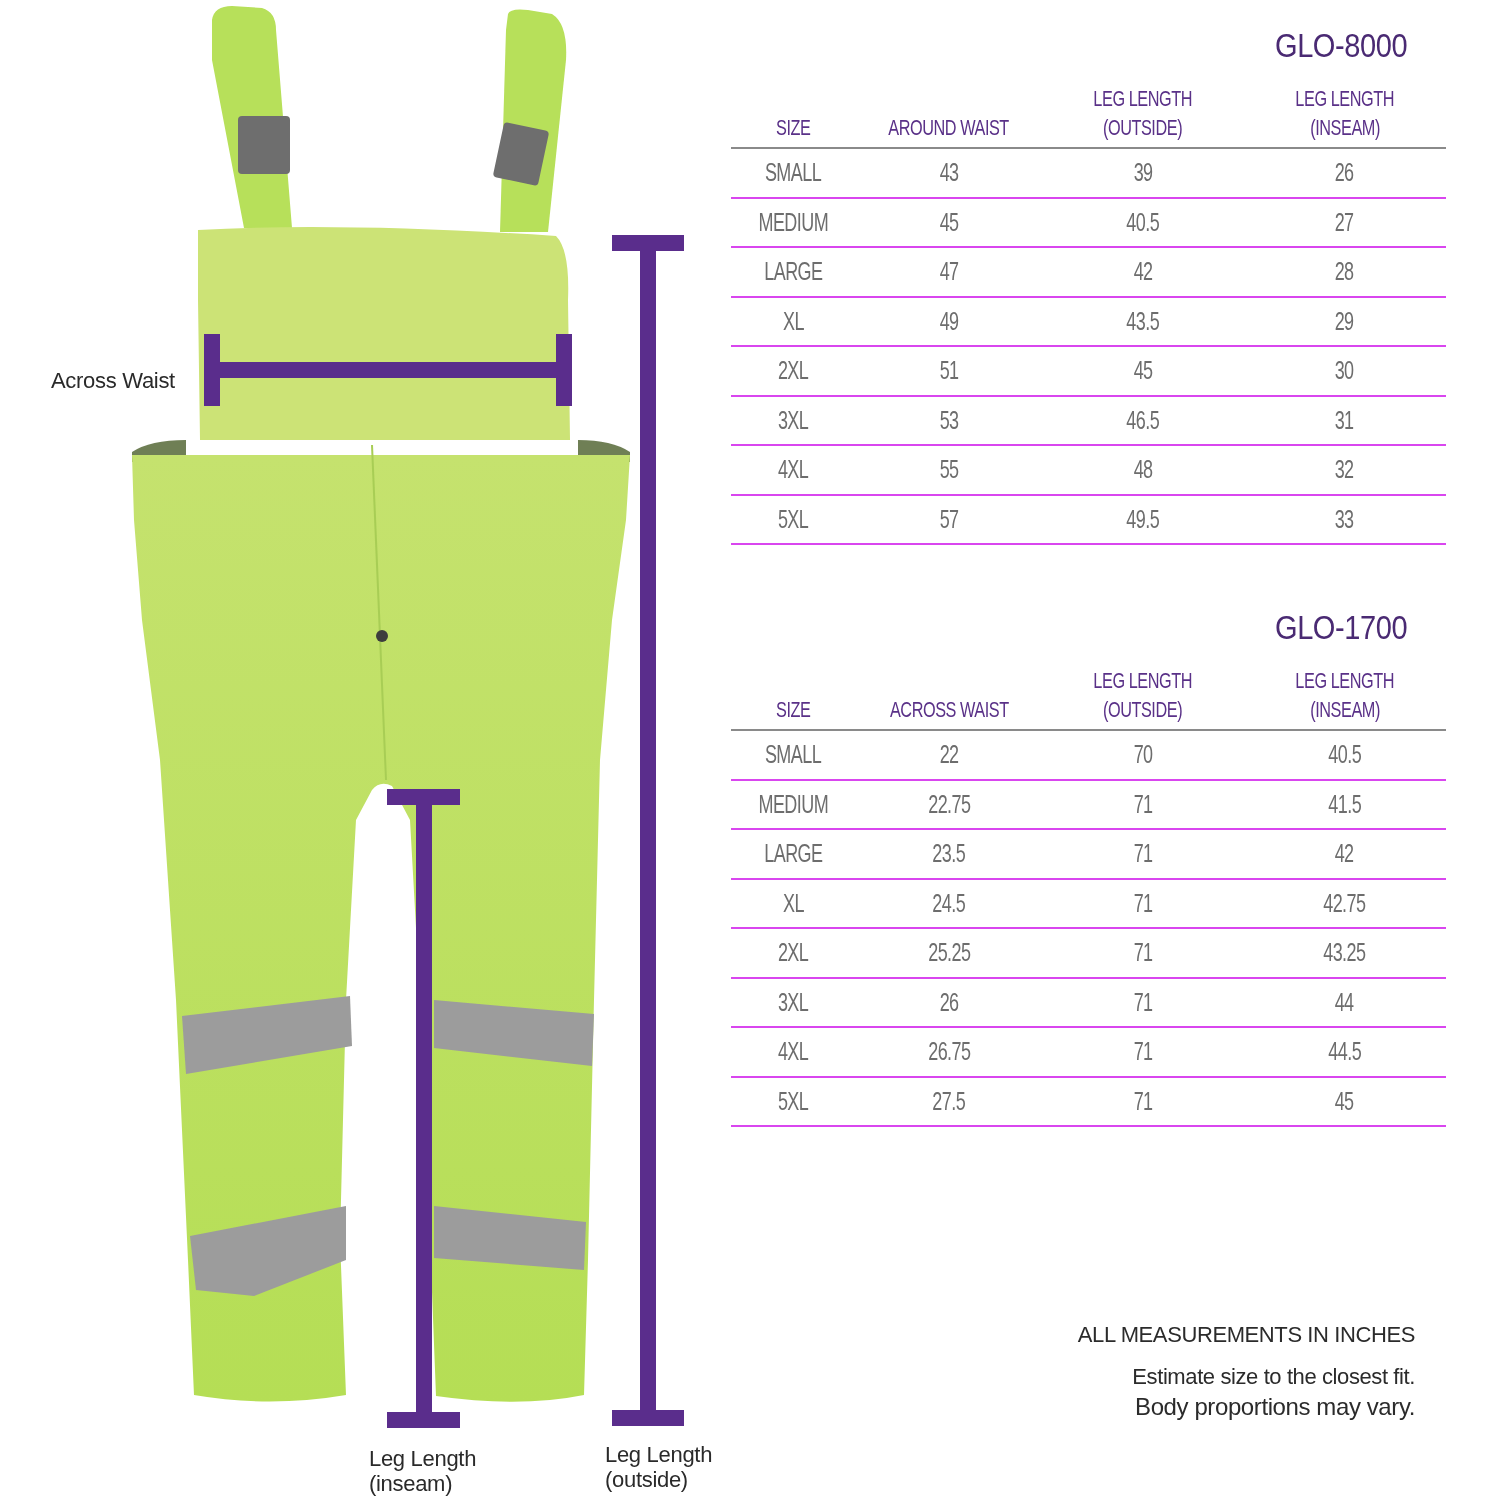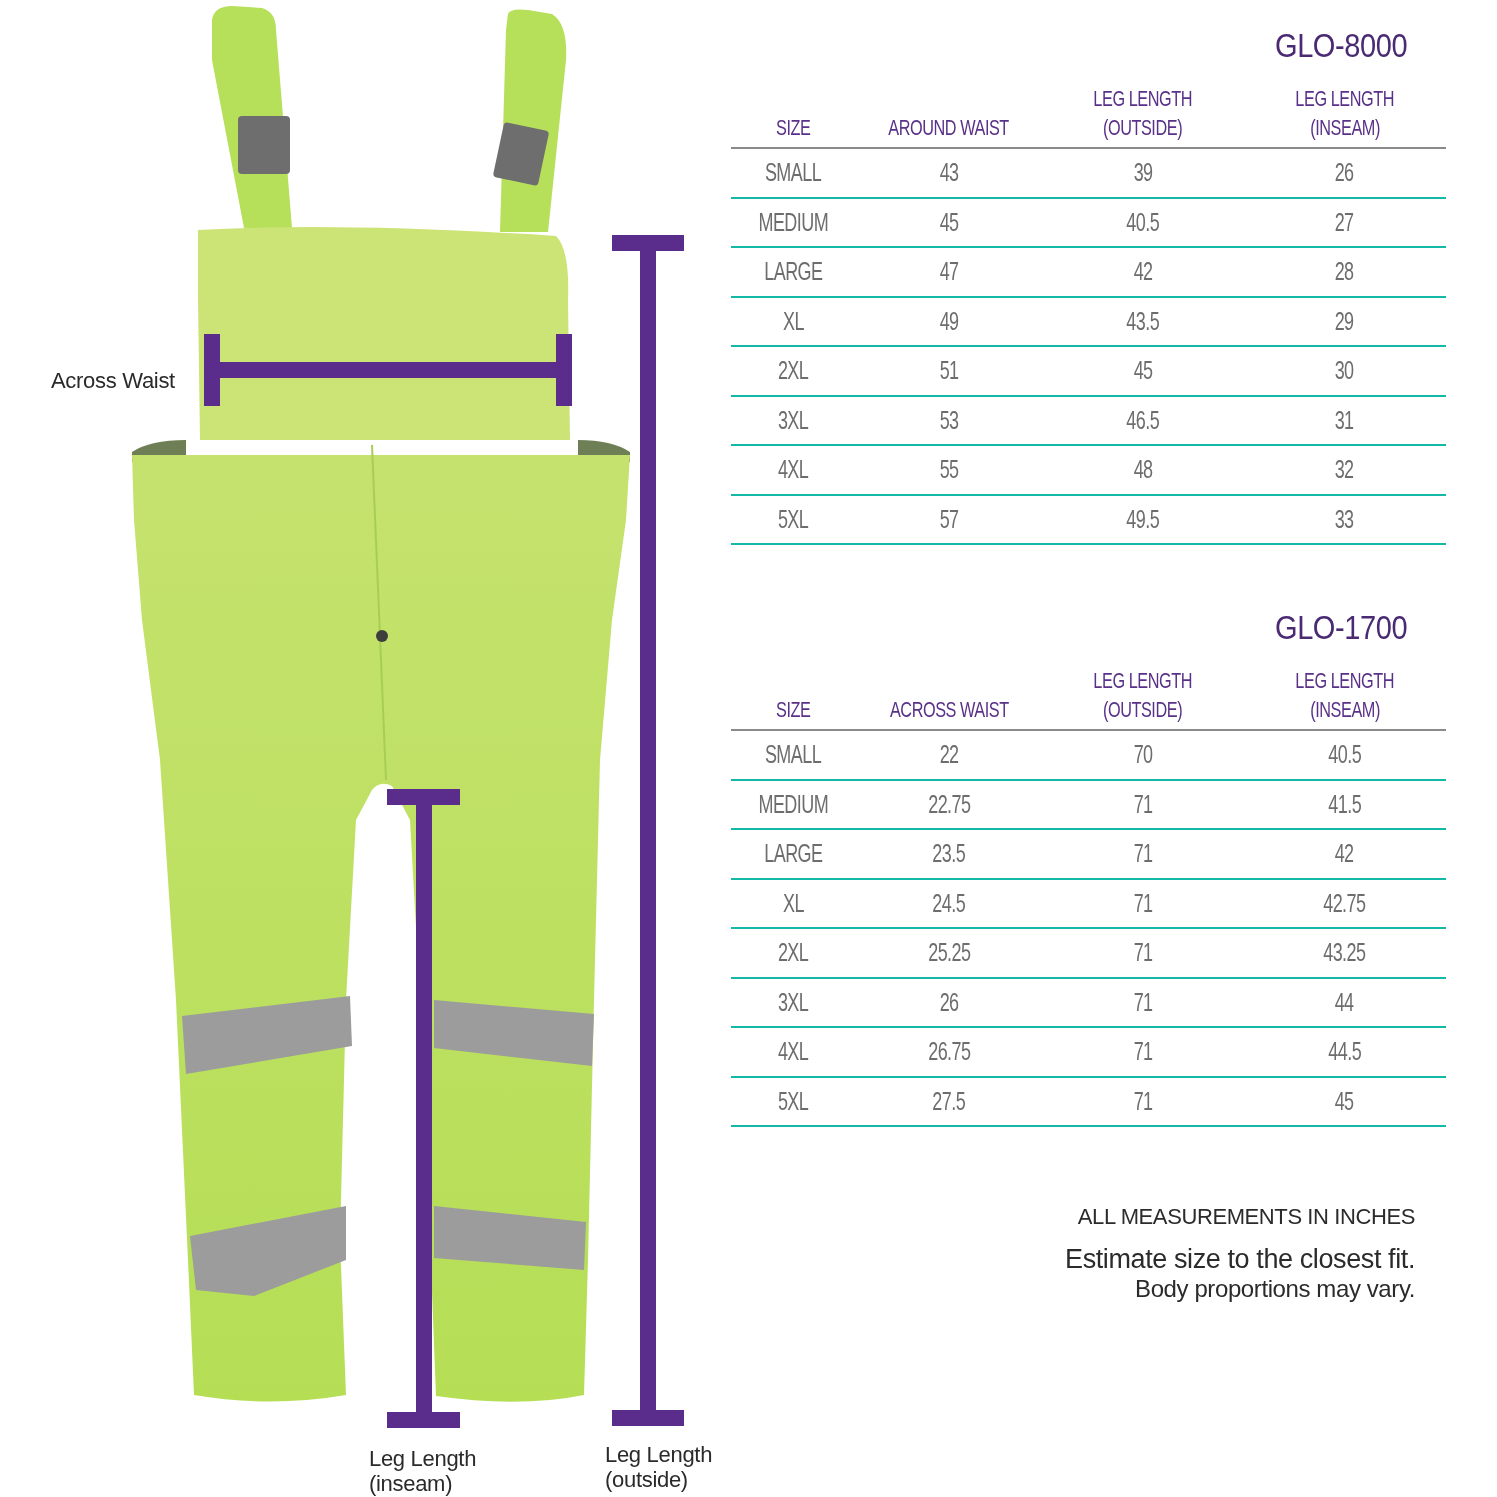--- a/index.html
+++ b/index.html
@@ -53,45 +53,45 @@
     line-height: 29px;
     height: 63px;
     vertical-align: bottom;
     padding-bottom: 5px;
     text-align: center;
     font-family: "Liberation Sans", sans-serif;
     letter-spacing: -0.6px;
   }
   .chart-table th span { display: inline-block; transform: scaleX(0.86); }
   .chart-table thead tr { border-bottom: 2px solid #8a8a8a; }
-  .chart-table tbody tr { border-bottom: 2px solid #14b8a6; height: 49.5px; }
+  .chart-table tbody tr { border-bottom: 2px solid #d946ef; height: 49.5px; }
   .chart-table td {
     color: #6d6d6d;
     font-size: 25px;
     text-align: center;
     font-family: "Liberation Sans", sans-serif;
     letter-spacing: -0.8px;
   }
   .chart-table td span { display: inline-block; transform: scaleX(0.72); }
   .col-size { width: 124px; }
   .col-waist { width: 188px; }
   .col-out { width: 200px; }
   .col-in { width: 203px; }
 
   
   .notes {
     position: absolute;
     right: 82px;
-    top: 1204px;
+    top: 1322px;
     text-align: right;
     color: #2b2b2b;
     font-family: "Liberation Sans", sans-serif;
   }
   .notes .n1 { font-size: 22px; line-height: 26px; letter-spacing: -0.4px; }
-  .notes .n2 { font-size: 27px; line-height: 30px; margin-top: 14px; letter-spacing: -0.4px; }
+  .notes .n2 { font-size: 22px; line-height: 30px; margin-top: 14px; letter-spacing: -0.4px; }
   .notes .n3 { font-size: 24px; line-height: 30px; letter-spacing: -0.4px; }
 </style>
 </head>
 <body>
 
 <div class="garment">
   <svg width="720" height="1497" viewBox="0 0 720 1497">
     <defs>
       <linearGradient id="lime" x1="0" y1="0" x2="1" y2="0">
         <stop offset="0" stop-color="#bfe063"></stop>

